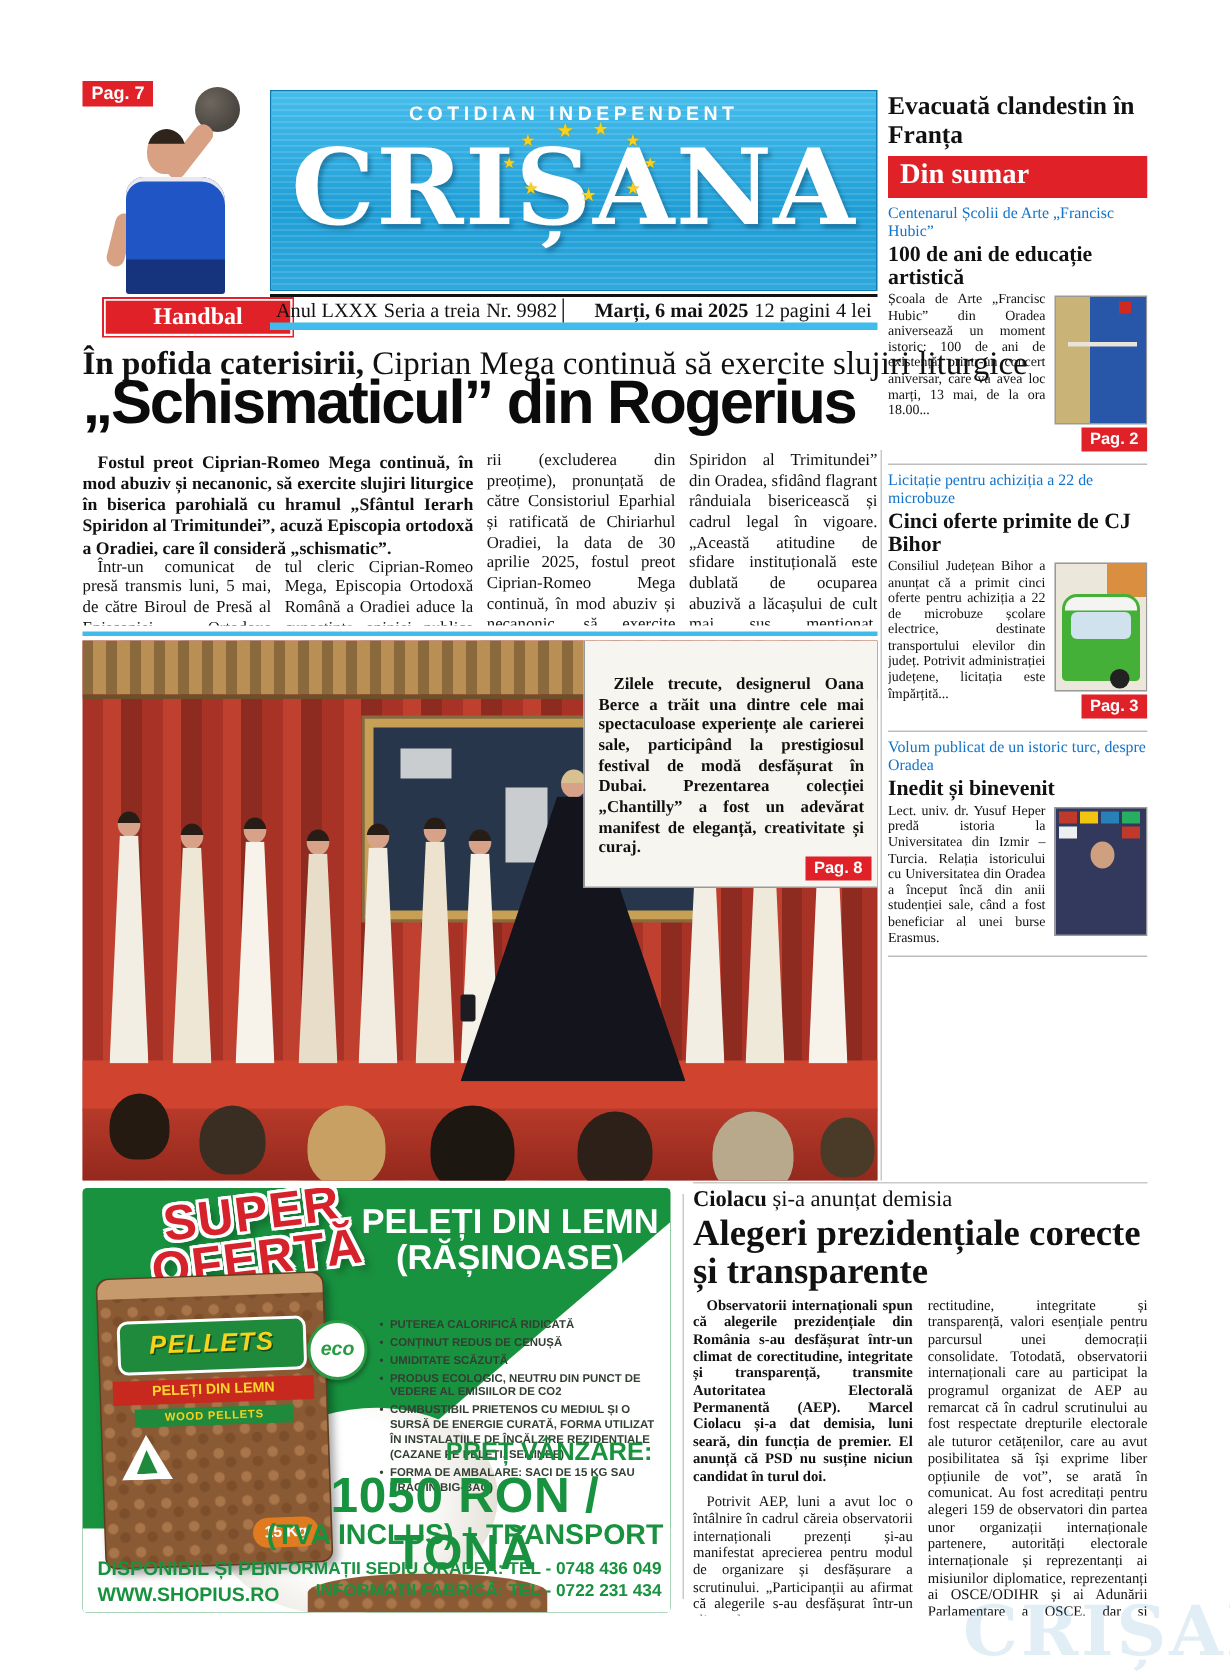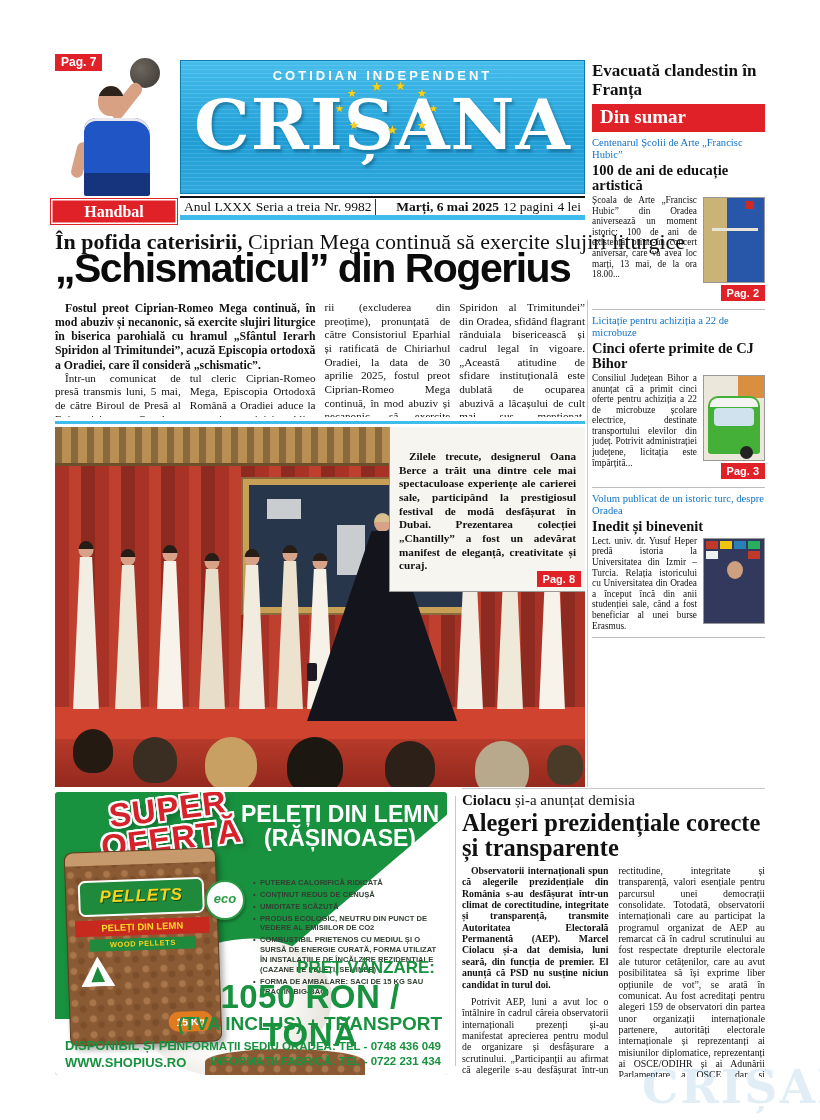--- a/index.html
+++ b/index.html
@@ -18,21 +18,21 @@
     background:radial-gradient(circle at 35% 35%,#6d675f,#49443e 70%);}
   #handball .arm{position:absolute;left:52px;top:22px;width:13px;height:42px;background:#d8a183;
     border-radius:6px;transform:rotate(38deg);}
   #handball .head{position:absolute;left:30px;top:28px;width:26px;height:30px;border-radius:50% 50% 45% 45%;
     background:linear-gradient(180deg,#2e241c 32%,#d8a183 33%);}
   #handball .torso{position:absolute;left:16px;top:60px;width:66px;height:78px;
     background:linear-gradient(180deg,#1f55c4 70%,#16337d 71%);border-radius:12px 16px 2px 2px;
     box-shadow:inset 0 3px 0 #e8e8ee;}
   #handball .arm2{position:absolute;left:6px;top:84px;width:12px;height:36px;background:#d8a183;
     border-radius:6px;transform:rotate(14deg);}
-  #handbal-label{position:absolute;left:51px;top:199px;width:126px;height:25px;background:#e02128;
+  #handbal-label{position:absolute;left:69px;top:199px;width:126px;height:25px;background:#e02128;
     box-shadow:inset 0 0 0 1.5px #fff,0 0 0 1px #e02128;display:flex;align-items:center;justify-content:center;
     color:#fff;font-weight:bold;font-size:16px;}
   #masthead{position:absolute;left:180px;top:60px;width:405px;height:134px;
     background:repeating-linear-gradient(180deg,rgba(255,255,255,.12) 0 1px,rgba(0,0,0,0) 1px 4px),
       linear-gradient(180deg,#45bdec,#1f9ed6 60%,#2fa8dc);
     border:1px solid #0d7ab0;box-sizing:border-box;}
   #masthead .tagline{position:absolute;left:0;right:0;top:7px;text-align:center;color:#fff;
     font:bold 13px "Liberation Sans","DejaVu Sans",sans-serif;letter-spacing:3px;}
   #masthead .title{position:absolute;left:0;right:0;top:22px;text-align:center;color:#fff;
     font:bold 70px "DejaVu Serif","Liberation Serif",serif;letter-spacing:1px;

